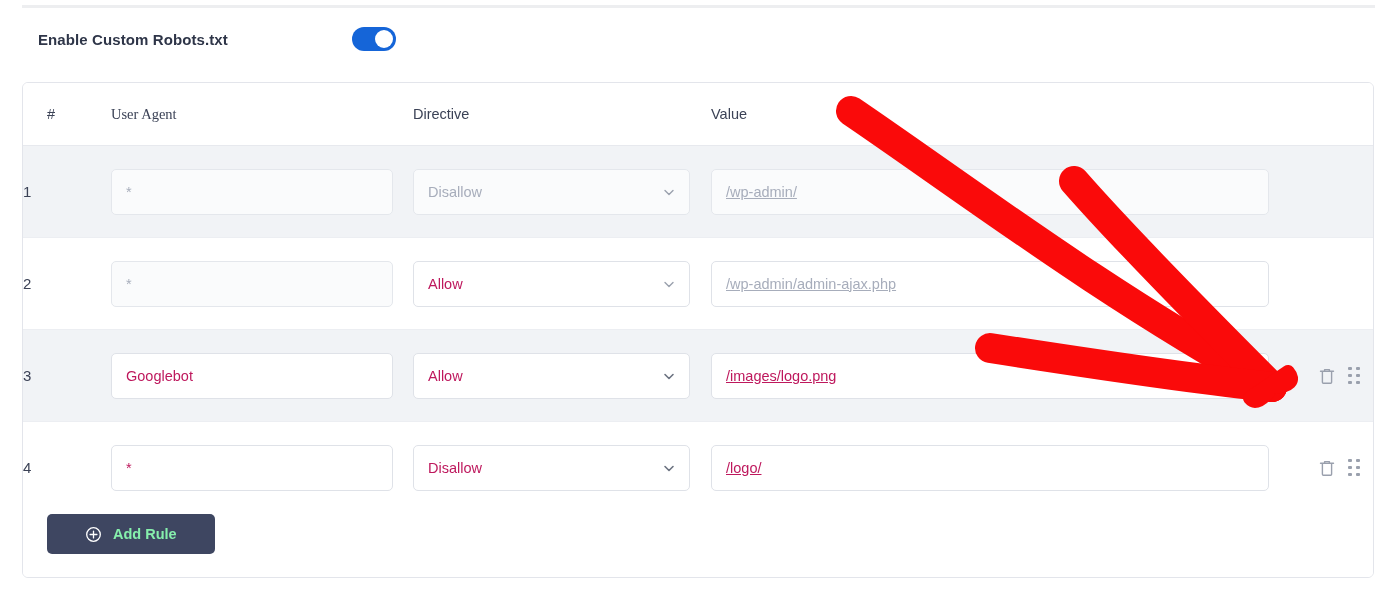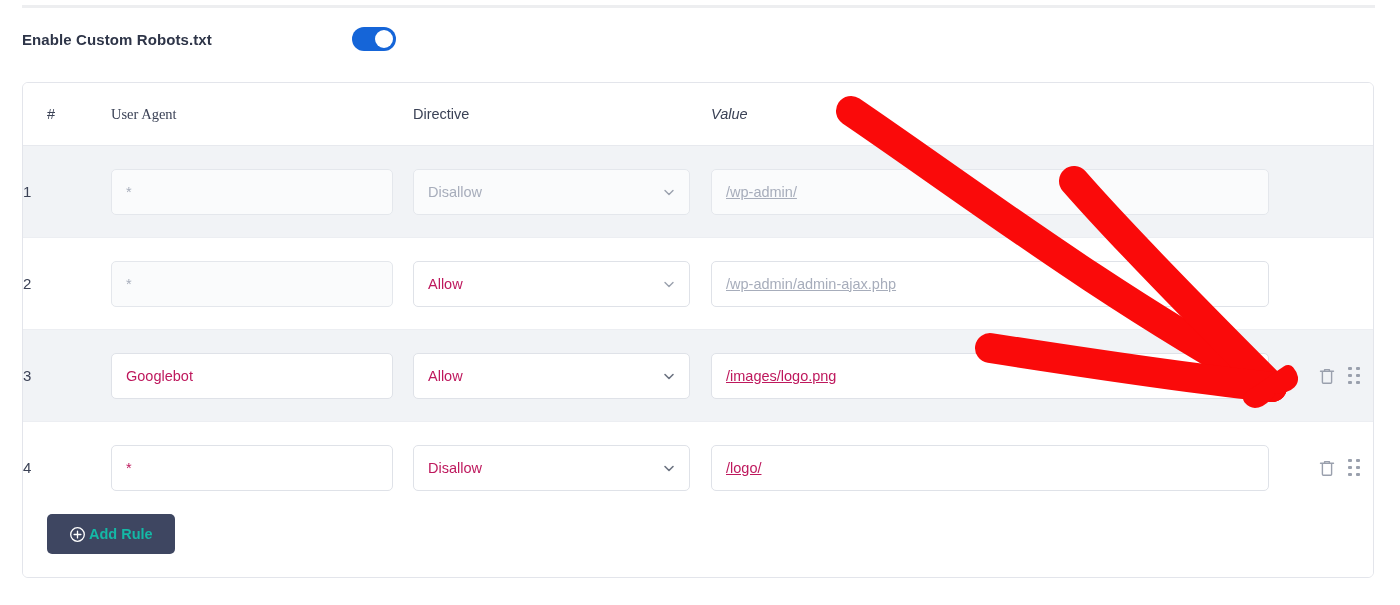--- a/index.html
+++ b/index.html
@@ -29,21 +29,21 @@
   
   .toggle-row {
     position: absolute;
     left: 22px;
     top: 27px;
     width: 1353px;
     height: 30px;
   }
   .toggle-label {
     position: absolute;
-    left: 0;
+    left: 16px;
     top: 4px;
     font-size: 15px;
     font-weight: bold;
     color: #2e3548;
     letter-spacing: .1px;
   }
   .toggle-switch {
     position: absolute;
     left: 330px;
     top: 0px;
@@ -103,21 +103,21 @@
 
   .col-num   { width: 70px; }
   .col-agent { width: 320px; }
   .col-dir   { width: 298px; }
   .col-val   { width: 600px; }
   .col-act   { width: 64px; }
 
   .th-num   { padding-left: 24px !important; }
   .th-agent { padding-left: 18px !important; font-family: Liberation Serif, serif; }
   .th-dir   { padding-left: 0 !important; }
-  .th-val   { padding-left: 0 !important; font-style: italic; }
+  .th-val   { padding-left: 0 !important; }
 
   .cell-num {
     padding-left: 24px;
     font-size: 15px;
     color: #3b4256;
   }
 
   
   .txt-input, .sel-input {
     box-sizing: border-box;
@@ -192,26 +192,26 @@
     display: flex;
     align-items: center;
     padding-left: 24px;
     gap: 16px;
     background: #ffffff;
     box-sizing: border-box;
   }
   .btn {
     display: inline-flex;
     align-items: center;
-    gap: 3px;
+    gap: 11px;
     height: 40px;
-    padding: 0 22px;
+    padding: 0 38px;
     border-radius: 5px;
     background: #3e4661;
-    color: #14b8a6;
+    color: #86efac;
     font-size: 14.5px;
     font-weight: bold;
     border: none;
     font-family: "Liberation Sans", sans-serif;
     cursor: pointer;
   }
   .btn svg { display: block; }
 
   
   .annotation {

